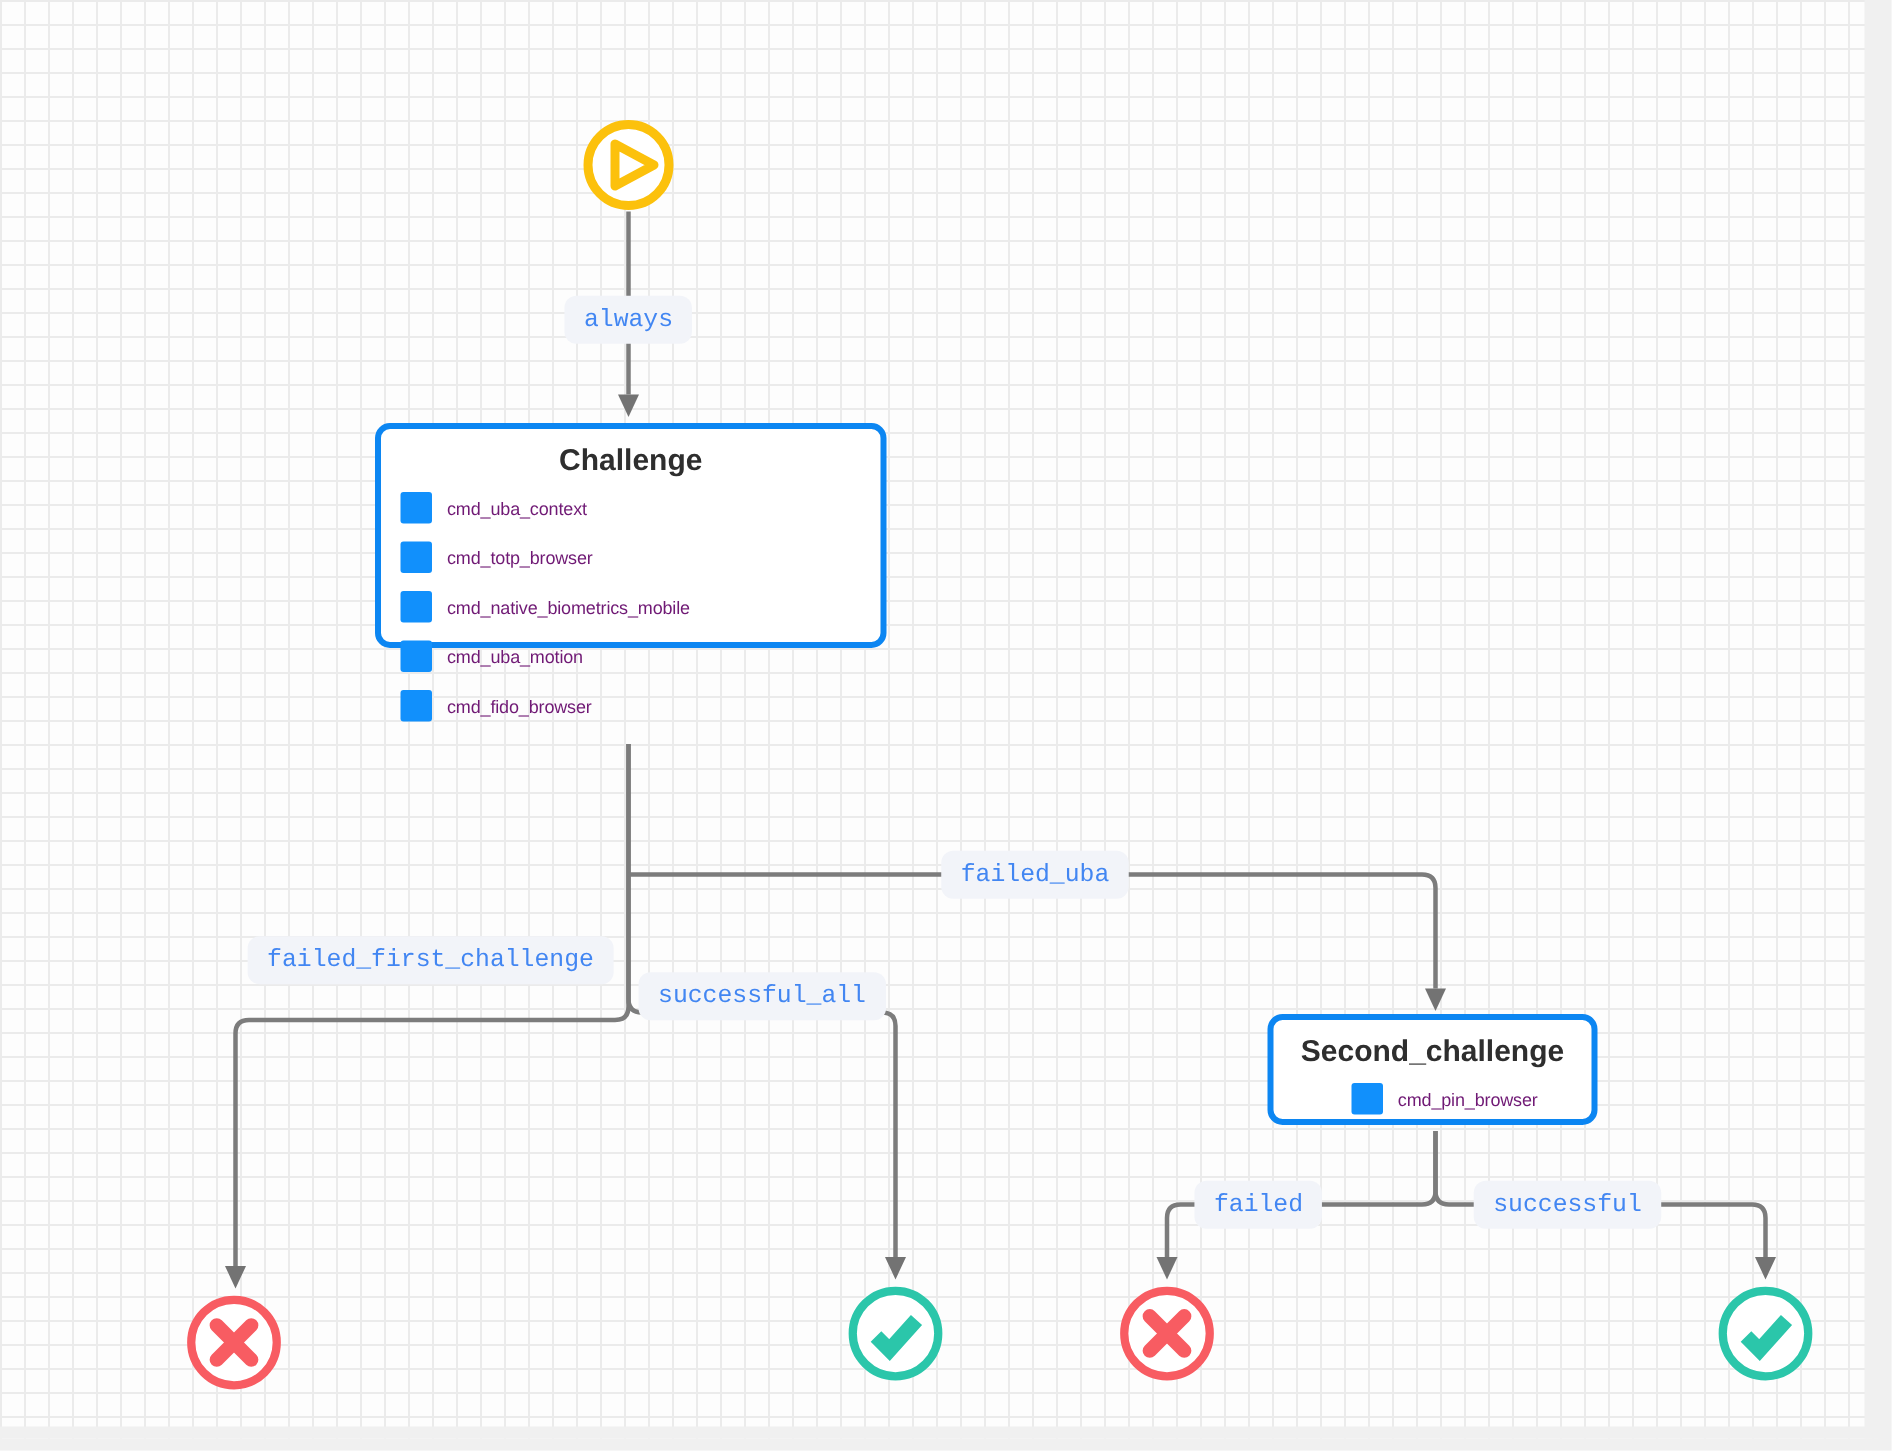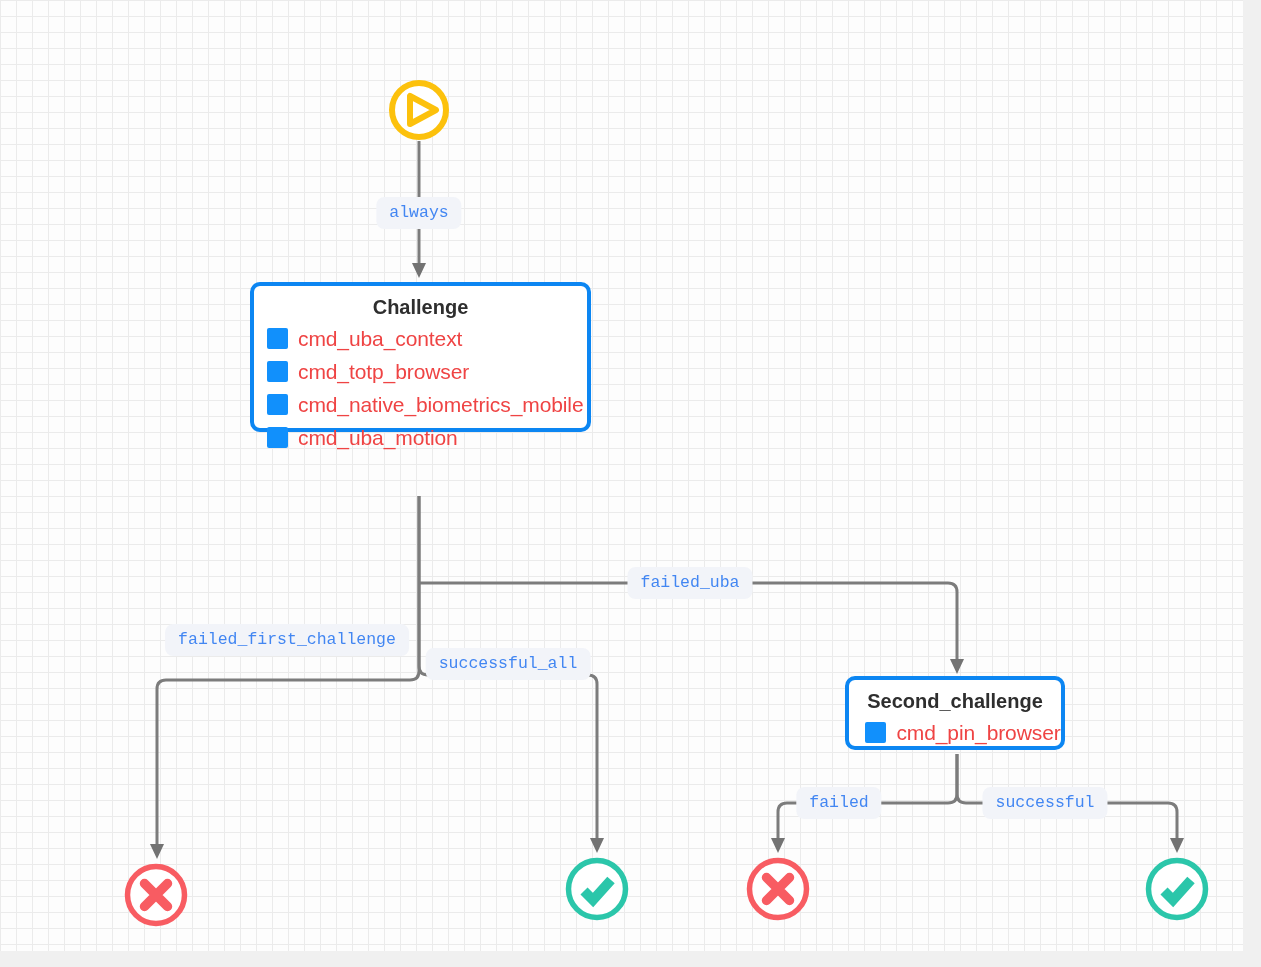--- a/index.html
+++ b/index.html
@@ -27,21 +27,21 @@
   .node-challenge{left:250px;top:282px;width:341px;height:150px;}
   .node-second{left:845px;top:676px;width:220px;height:74px;}
   .node-title{
     margin-top:9px;font-size:20px;font-weight:700;color:#2e2e2e;
     text-align:center;line-height:1.2;white-space:nowrap;
   }
   .cmd-list{margin-top:3px;}
   .cmd-row{display:flex;align-items:center;height:33px;padding-left:13px;}
   .cmd-row.centered{justify-content:center;padding-left:16px;}
   .cmd-square{width:21px;height:21px;background:#1190fc;border-radius:2px;margin-right:10px;flex:none;}
-  .cmd-text{font-size:21px;color:#ef4444;white-space:nowrap;letter-spacing:-0.1px;}
+  .cmd-text{font-size:12px;color:#701a75;white-space:nowrap;letter-spacing:-0.1px;}
 
   .edge-label{
     position:absolute;transform:translate(-50%,-50%);
     background:#f2f4f9;color:#4286f2;font-size:16.5px;
     padding:6px 13px;border-radius:8px;white-space:nowrap;line-height:1.2;font-family:Liberation Mono, monospace;
   }
   .lbl-always{left:419px;top:213px;}
   .lbl-failed-uba{left:690px;top:583px;}
   .lbl-failed-first{left:287px;top:640px;}
   .lbl-successful-all{left:508px;top:664px;}
@@ -105,20 +105,24 @@
         <span class="cmd-text">cmd_totp_browser</span>
       </div>
       <div class="cmd-row">
         <span class="cmd-square"></span>
         <span class="cmd-text">cmd_native_biometrics_mobile</span>
       </div>
       <div class="cmd-row">
         <span class="cmd-square"></span>
         <span class="cmd-text">cmd_uba_motion</span>
       </div>
+      <div class="cmd-row">
+        <span class="cmd-square"></span>
+        <span class="cmd-text">cmd_fido_browser</span>
+      </div>
     </div>
   </div>
 
   <div class="flow-node node-second">
     <div class="node-title">Second_challenge</div>
     <div class="cmd-list">
       <div class="cmd-row centered">
         <span class="cmd-square"></span>
         <span class="cmd-text">cmd_pin_browser</span>
       </div>

